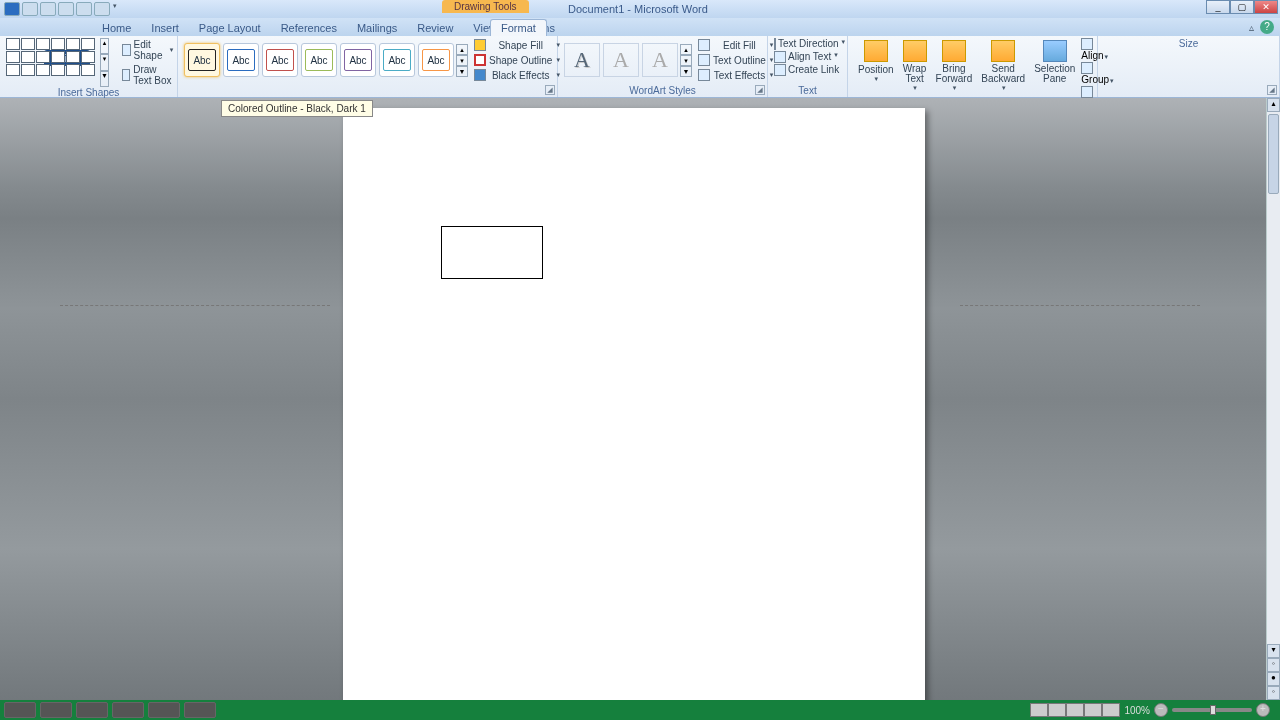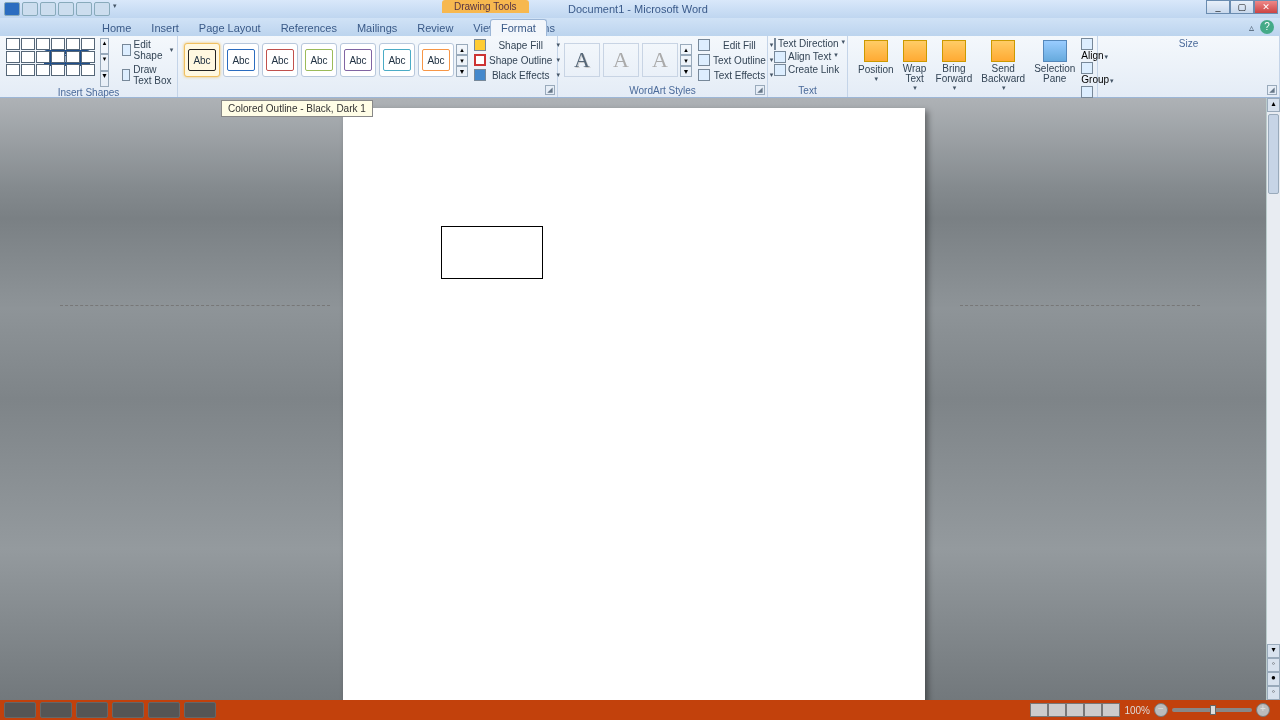--- a/index.html
+++ b/index.html
@@ -92,21 +92,21 @@
 .margin-dashes.right { left: 960px; width: 240px; }
 .dash-line { border-top: 1px dashed #777; }
 
 
 .vscroll { position: absolute; right: 0; top: 98px; bottom: 20px; width: 14px; background: #e8ecf2; border-left: 1px solid #bcc; }
 .vscroll .arrow { height: 14px; border: 1px solid #9ab; background: #d8e2ee; font-size: 8px; text-align: center; }
 .vscroll .thumb { position: absolute; top: 16px; left: 1px; right: 1px; height: 80px; background: #c6d4e6; border: 1px solid #9ab; border-radius: 2px; }
 .vscroll .bottom-buttons { position: absolute; bottom: 0; left: 0; right: 0; }
 
 
-.statusbar { position: absolute; bottom: 0; left: 0; right: 0; height: 20px; background: #c2410c; display: flex; align-items: center; }
+.statusbar { position: absolute; bottom: 0; left: 0; right: 0; height: 20px; background: #15803d; display: flex; align-items: center; }
 .statusbar .task-item { width: 32px; height: 16px; background: #555; border: 1px solid #666; margin-left: 4px; border-radius: 2px; }
 .statusbar .right-zoom { position: absolute; right: 10px; display: flex; align-items: center; gap: 4px; color: #ddd; font-size: 10px; }
 .statusbar .view-buttons { display: flex; gap: 0; }
 .statusbar .view-buttons div { width: 18px; height: 14px; border: 1px solid #777; background: #ccc; }
 .zoom-slider { width: 80px; height: 4px; background: #888; position: relative; border-radius: 2px; }
 .zoom-slider .handle { position: absolute; left: 38px; top: -3px; width: 6px; height: 10px; background: #ddd; border: 1px solid #666; }
 .zoom-btn { width: 14px; height: 14px; border: 1px solid #777; background: #bbb; text-align: center; line-height: 10px; font-size: 10px; border-radius: 7px; }
 
 
 .small-caret { font-size: 7px; color: #456; margin-left: 1px; }

